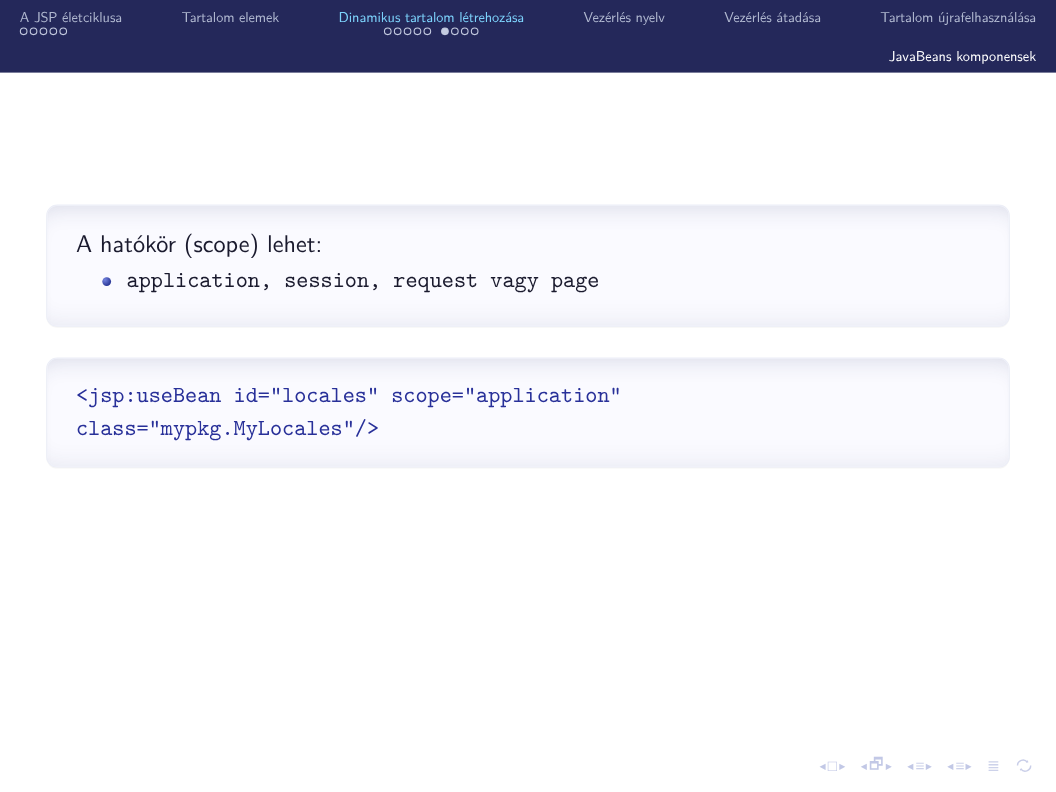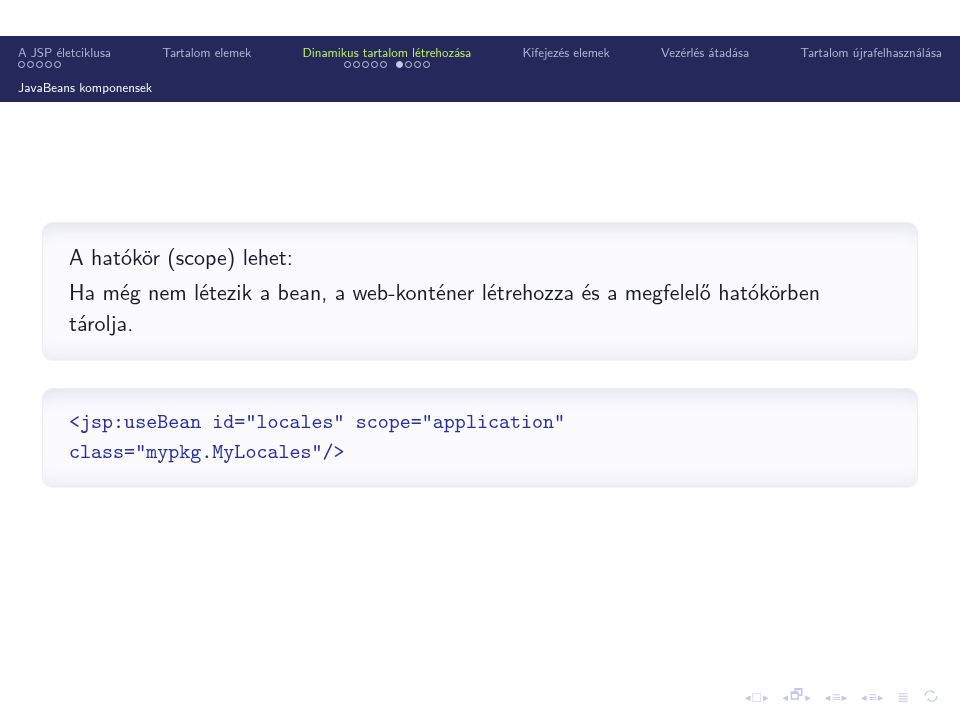--- a/index.html
+++ b/index.html
@@ -17,29 +17,30 @@
     color: #b0b8d0;
   }
   .nav-row {
     display: flex;
     justify-content: space-between;
     padding: 6px 18px 0 18px;
   }
   .nav-item { display: flex; flex-direction: column; align-items: flex-start; }
   .nav-item.center { align-items: center; }
   .nav-title { white-space: nowrap; letter-spacing: -0.1px; font-weight: 500; }
-  .nav-title.active { color: #bef264; }
+  .nav-title.active { color: #7dd3fc; }
   .dots { margin-top: 2px; letter-spacing: 1px; font-size: 10px; line-height: 10px; height: 12px; }
   .subnav {
-    padding: 2px 2px 6px 18px;
+    padding: 2px 18px 6px 18px;
     font-size: 13px;
     color: #fff;
     font-weight: 500;
+    text-align: right;
   }
-  .header { background: #24285a; position: relative; margin-top: 36px; }
+  .header { background: #24285a; position: relative; }
   .content {
     padding: 120px 42px 0 42px;
     border-radius: 30px;
   }
   .block {
     border-radius: 10px;
     background: #fafaff;
     border: 1px solid #eceef7;
     box-shadow:
       inset 0 18px 22px -18px rgba(40,50,100,0.18),
@@ -105,42 +106,45 @@
           <span class="pdot"></span>
           <span class="pdot"></span>
         <span style="width:5px"></span>
         <span class="pdot fill"></span>
           <span class="pdot"></span>
           <span class="pdot"></span>
           <span class="pdot"></span>
       </span>
     </div>
     <div class="nav-item">
-      <span class="nav-title">Kifejezés elemek</span>
+      <span class="nav-title">Vezérlés nyelv</span>
       <span class="dots">&nbsp;</span>
     </div>
     <div class="nav-item">
       <span class="nav-title">Vezérlés átadása</span>
       <span class="dots">&nbsp;</span>
     </div>
     <div class="nav-item">
       <span class="nav-title">Tartalom újrafelhasználása</span>
       <span class="dots">&nbsp;</span>
     </div>
   </div>
   <div class="subnav">
     <span>JavaBeans komponensek</span>
   </div>
 </div>
 
 <div class="content">
 
   <div class="block">
     <div class="lead">A hatókör (scope) lehet:</div>
-    <div>Ha még nem létezik a bean, a web-konténer létrehozza és a megfelelő hatókörben tárolja.</div>
+    <div class="bullet-row">
+      <span class="bullet"></span>
+      <span class="tt">application, session, request vagy page</span>
+    </div>
   </div>
 
   <div class="block">
     <div class="tt blue">&lt;jsp:useBean id="locales" scope="application"</div>
     <div class="tt blue"> class="mypkg.MyLocales"/&gt;</div>
   </div>
 
 </div>
 
 <div class="nav-controls">

